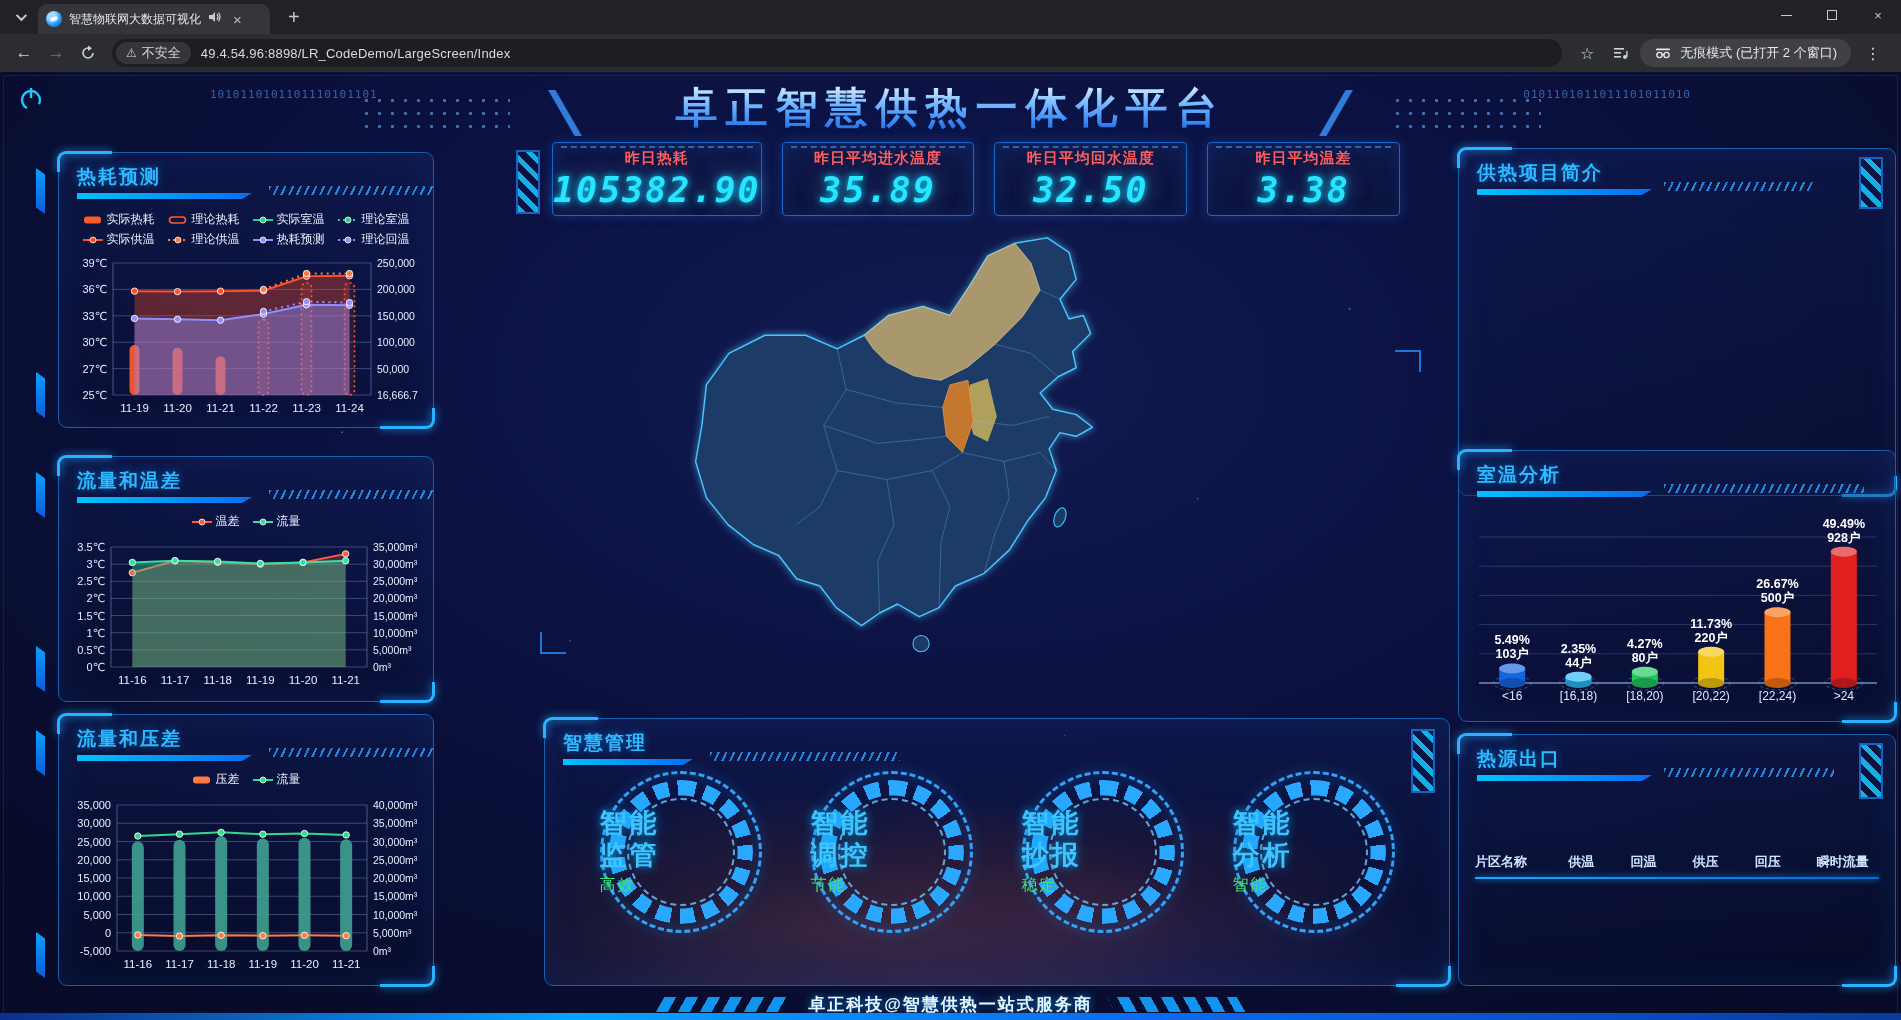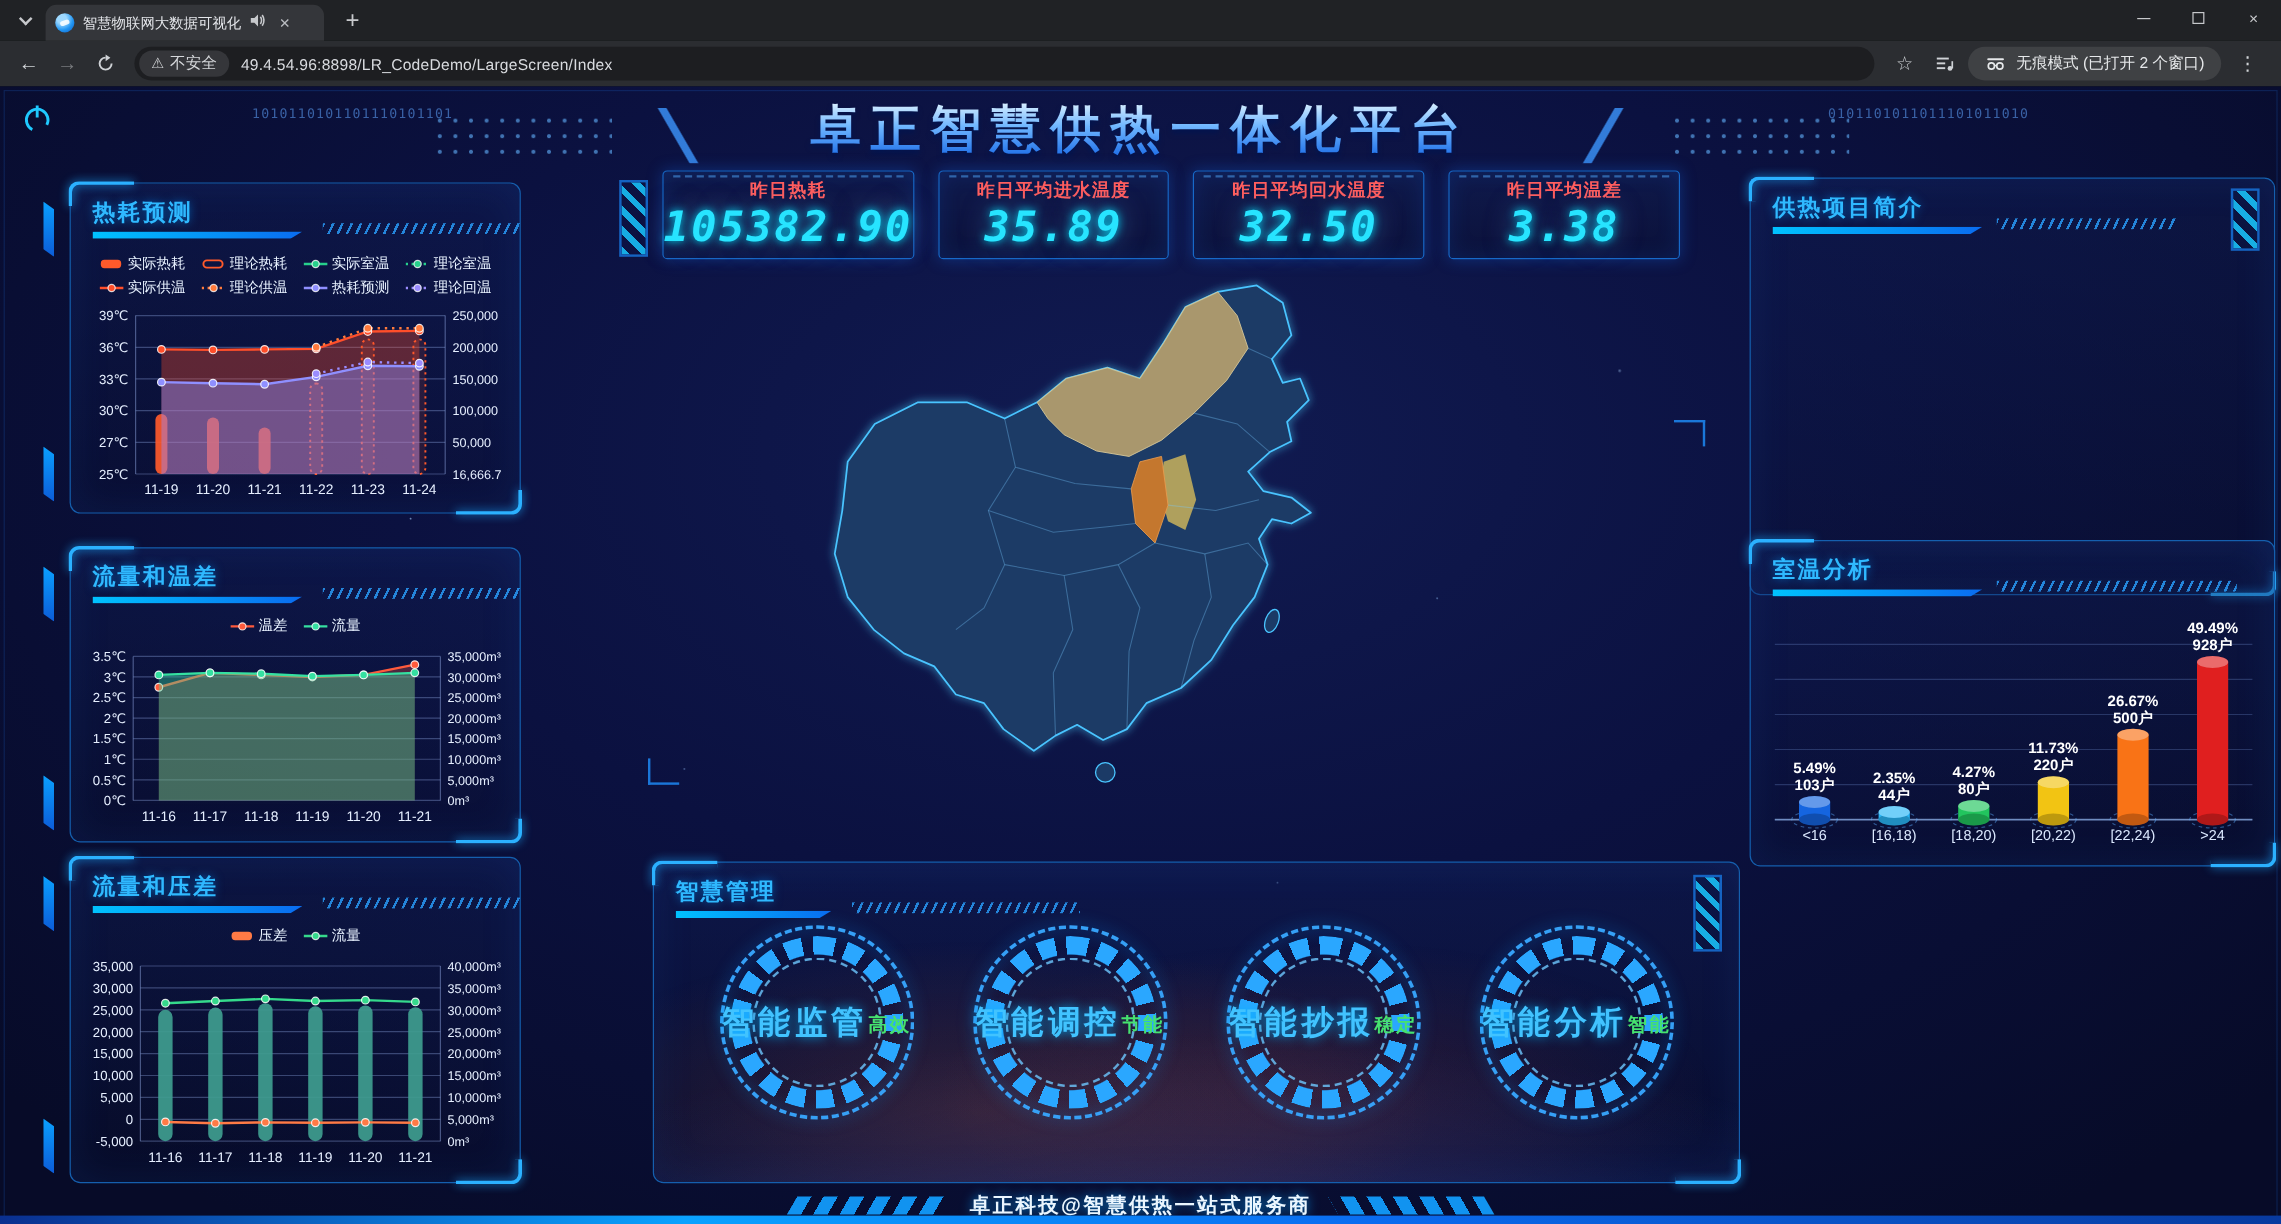--- a/index.html
+++ b/index.html
@@ -119,25 +119,25 @@
     radial-gradient(120% 130% at 50% 135%, #1b2a6e 0%, rgba(10,14,40,0) 62%); }
   .rings { position:absolute; left:30px; right:30px; top:52px; display:flex; justify-content:space-around; }
   .ring { width:162px; height:162px; position:relative; }
   .ring .r1 { position:absolute; inset:0; border:3px dashed rgba(56,168,255,.95); border-radius:50%;
     filter:drop-shadow(0 0 6px rgba(0,150,255,.7)); }
   .ring .r2 { position:absolute; inset:9px; border-radius:50%;
     background:repeating-conic-gradient(#2aa7ff 0deg 13deg, transparent 13deg 21deg);
     -webkit-mask:radial-gradient(circle, transparent 55%, #000 56% 74%, transparent 75%);
             mask:radial-gradient(circle, transparent 55%, #000 56% 74%, transparent 75%); }
   .ring .r3 { position:absolute; inset:27px; border:2px dashed rgba(110,200,255,.8); border-radius:50%; }
-  .ring-txt { position:absolute; inset:0; display:flex; flex-direction:row; align-items:center;
+  .ring-txt { position:absolute; inset:0; display:flex; flex-direction:column; align-items:flex-start;
     justify-content:center; gap:1px; }
   .ring-line { color:#41c3ff; font-size:27px; font-weight:bold; line-height:1.12; letter-spacing:3px;
     text-shadow:0 0 10px rgba(0,180,255,.85); }
-  .ring-tag { color:#46e26f; font-size:16px; margin-top:4px; letter-spacing:2px;font-weight:bold; }
+  .ring-tag { color:#46e26f; font-size:16px; margin-top:4px; letter-spacing:2px; }
 
   
   .illu-wrap { position:absolute; left:16px; right:16px; top:54px; height:204px; background:#000;
     display:flex; align-items:center; justify-content:center; }
   .illu { position:relative; width:374px; height:204px; overflow:hidden;
     background:linear-gradient(180deg,#cdeefe 0 38%, #bfe8f7 38% 46%, #9fd6ee 46% 52%, #aeb9bd 52% 60%, #8d6e54 60% 100%); }
   .hill { position:absolute; border-radius:50%; background:#8bc34a; }
   .city { position:absolute; top:18px; left:0; right:0; height:64px; opacity:.85; background:
     linear-gradient(#ffffff,#ffffff) 10px 22px/26px 42px no-repeat,
     linear-gradient(#f2fbff,#f2fbff) 44px 10px/20px 54px no-repeat,
@@ -734,20 +734,35 @@
           <ellipse cx="376.8333333333333" cy="186" rx="13" ry="5" fill="#e01f1f"></ellipse>
           <ellipse cx="376.8333333333333" cy="186" rx="13" ry="5" fill="rgba(0,0,0,.22)"></ellipse>
           <ellipse cx="376.8333333333333" cy="54.626545454545436" rx="13" ry="5" fill="#e01f1f"></ellipse>
           <ellipse cx="376.8333333333333" cy="54.626545454545436" rx="13" ry="5" fill="rgba(255,255,255,.34)"></ellipse>
           <text x="376.8333333333333" y="30.626545454545436" text-anchor="middle" font-size="12.5" fill="#ffffff" font-weight="bold">49.49%</text>
           <text x="376.8333333333333" y="44.626545454545436" text-anchor="middle" font-size="12.5" fill="#ffffff" font-weight="bold">928户</text>
           <text x="376.8333333333333" y="203" text-anchor="middle" font-size="12" fill="#dce9ff" font-weight="normal">&gt;24</text>
         </svg></div>
   </div>
 
+  <div class="panel" style="left:1446px; top:662px; width:438px; height:252px;">
+    <div class="p-title">热源出口</div>
+    <div class="p-bar"></div>
+      <div class="p-hatch" style="left:205px; width:170px;"></div>
+    <div class="vhatch" style="right:12px; top:8px; height:56px;"></div>
+    <div class="tbl-head" id="tblhead">
+        <span>片区名称</span>
+        <span>供温</span>
+        <span>回温</span>
+        <span>供压</span>
+        <span>回压</span>
+        <span>瞬时流量</span>
+      </div>
+    <div class="tbl-line"></div>
+  </div>
 
   <div class="footer">
     <div class="f-hatch"></div>
     <div class="f-text">卓正科技@智慧供热一站式服务商</div>
     <div class="f-hatch r"></div>
   </div>
   <div class="bottom-strip"></div>
 </div>
 
 </body></html>

